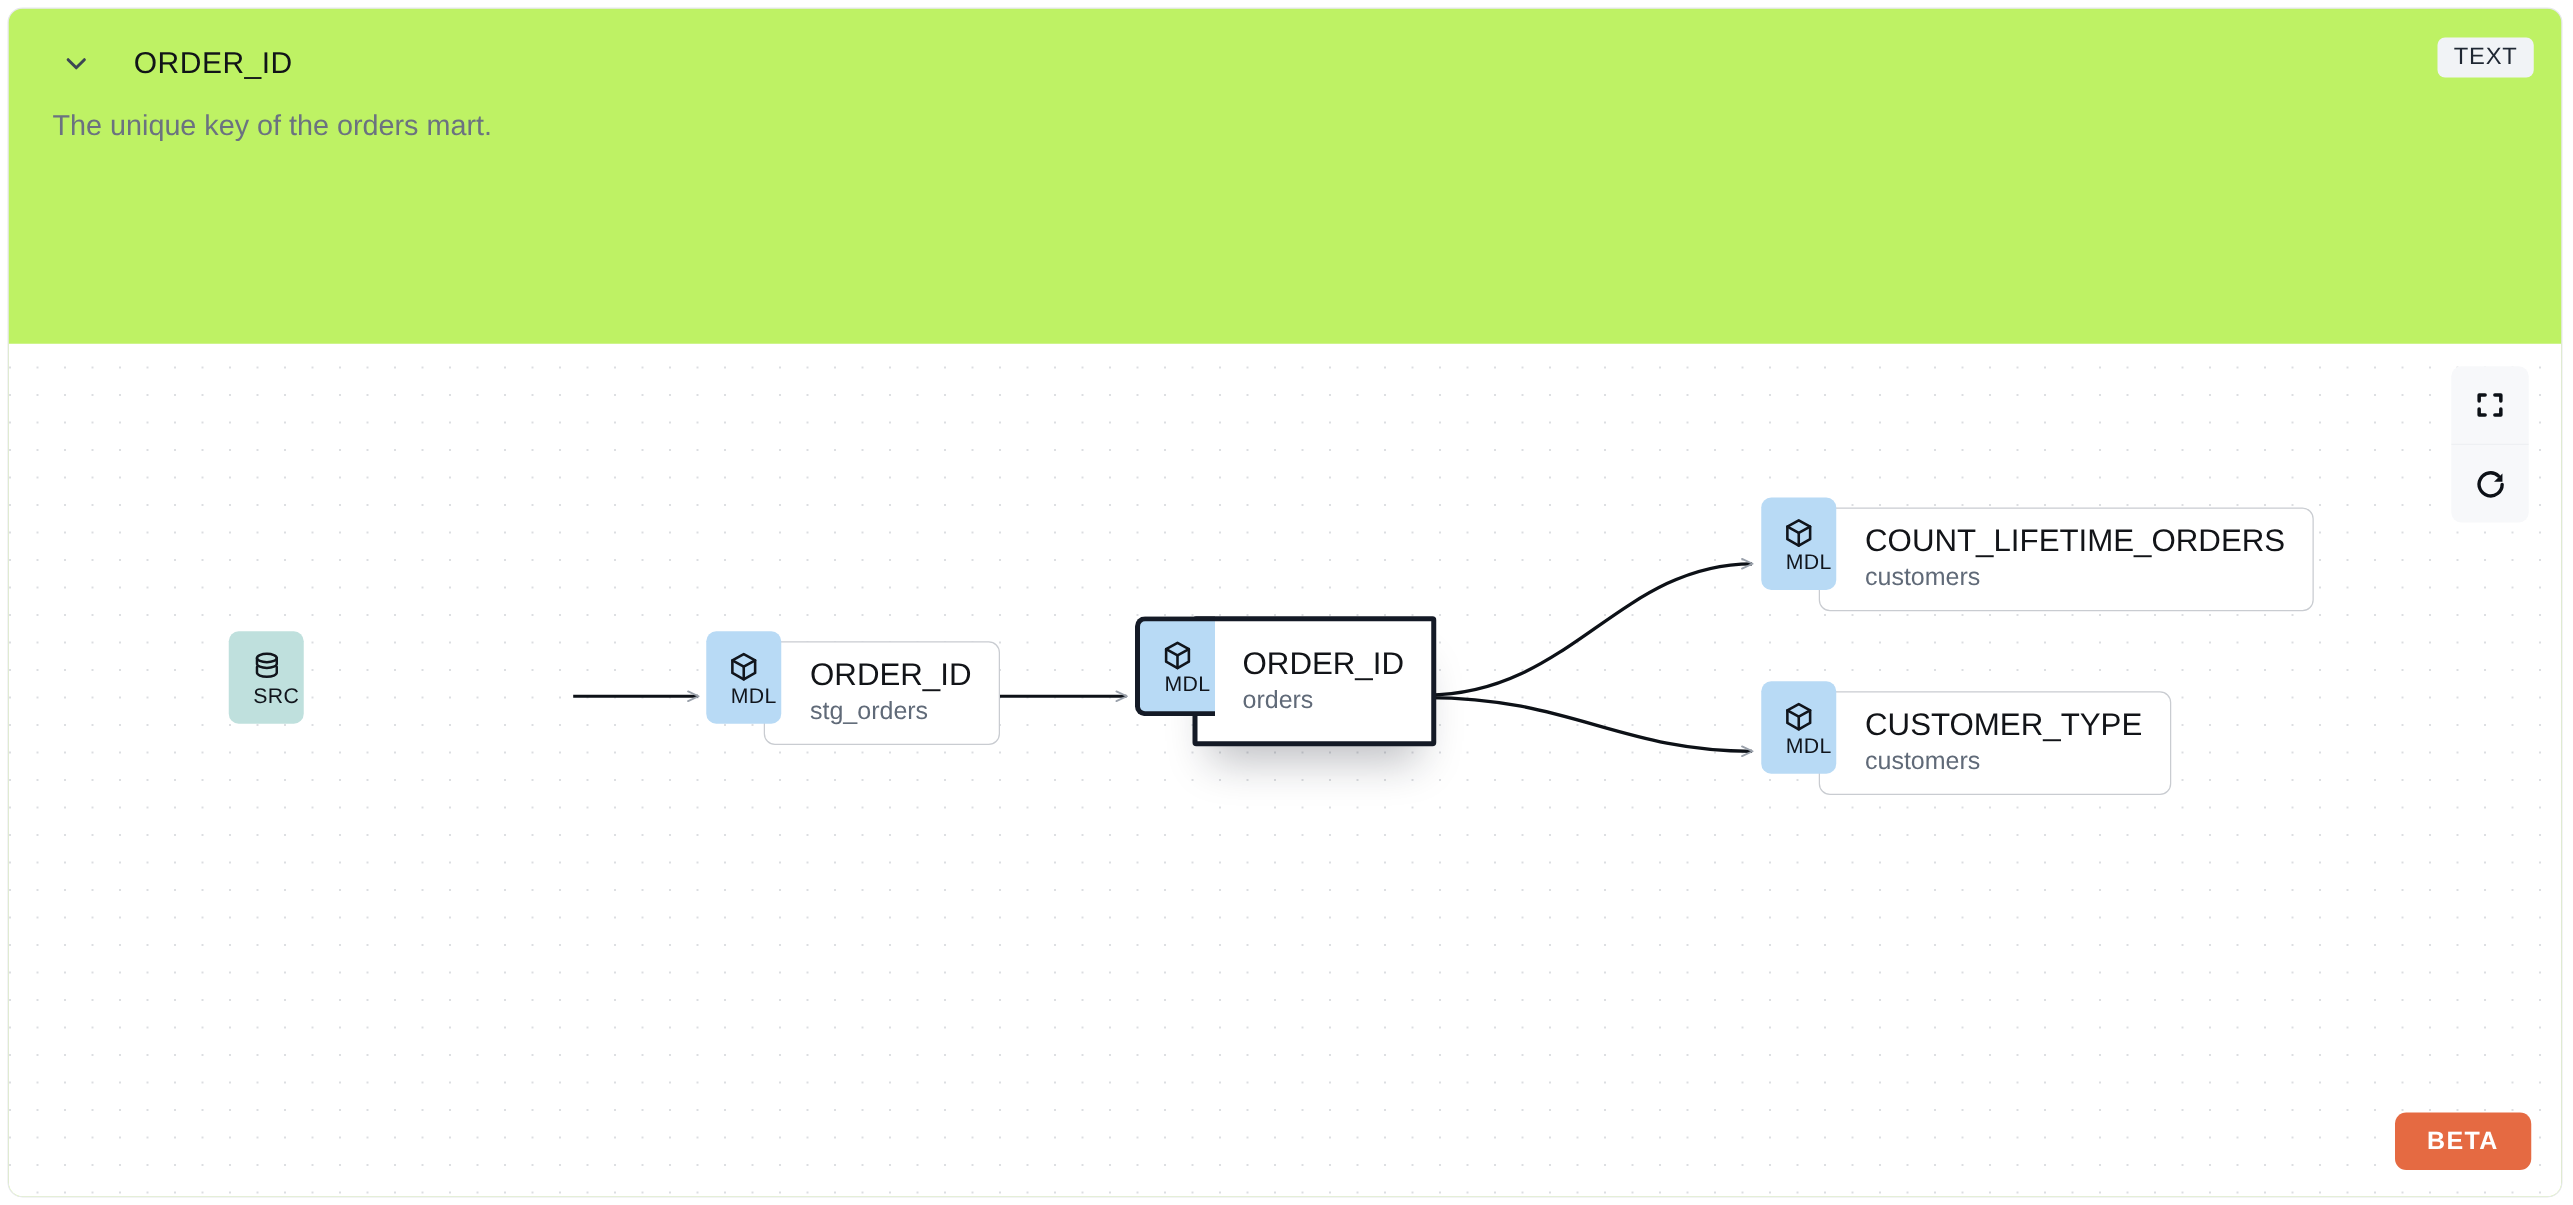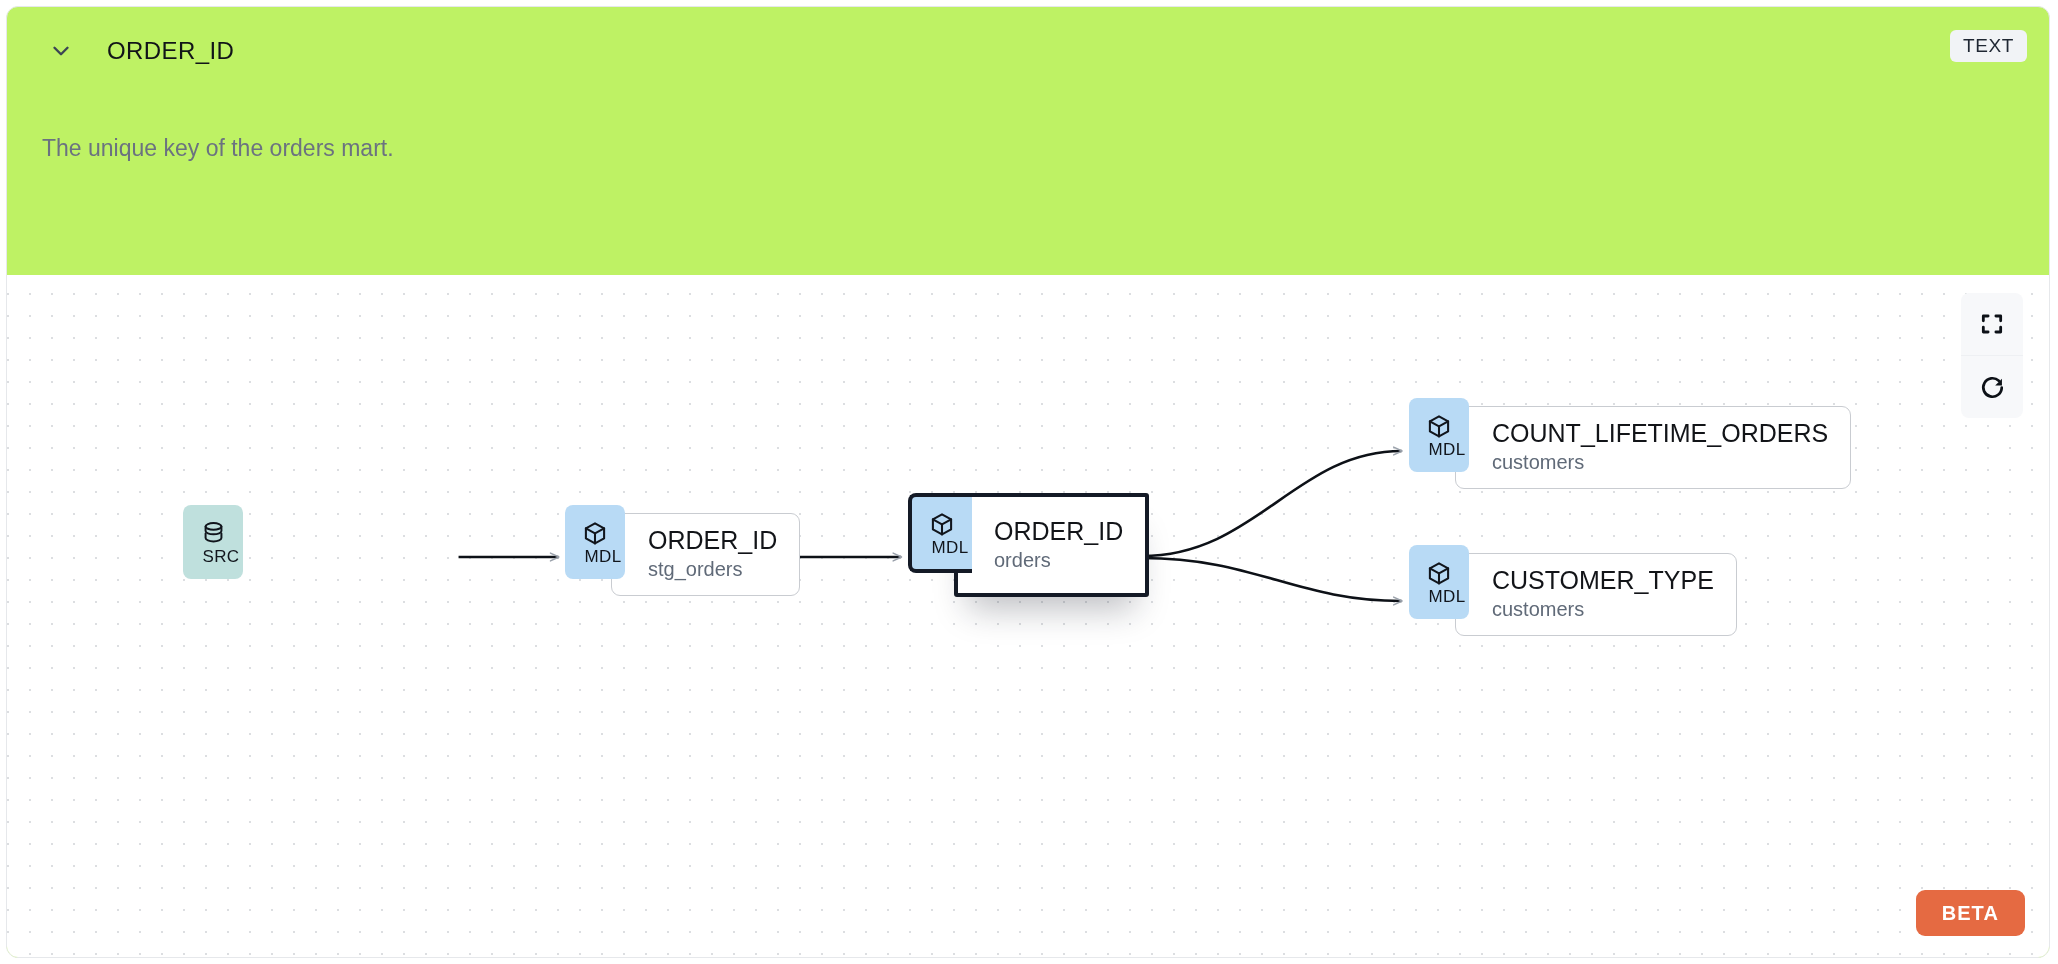--- a/index.html
+++ b/index.html
@@ -49,21 +49,20 @@
     letter-spacing:.6px;
     padding:6px 13px 7px;
     border-radius:6px;
     line-height:1;
   }
   .desc{
     position:absolute; left:35px; top:80px;
     font-size:23px;
     color:#6b7280;
     white-space:nowrap;
-    margin-top:48px;
   }
 
   
   .tests{
     position:absolute;
     left:0; top:133px;
     width:100%;
     height:135px;
     background:#f7f9fb;
     border-top:1px solid #eceff2;

